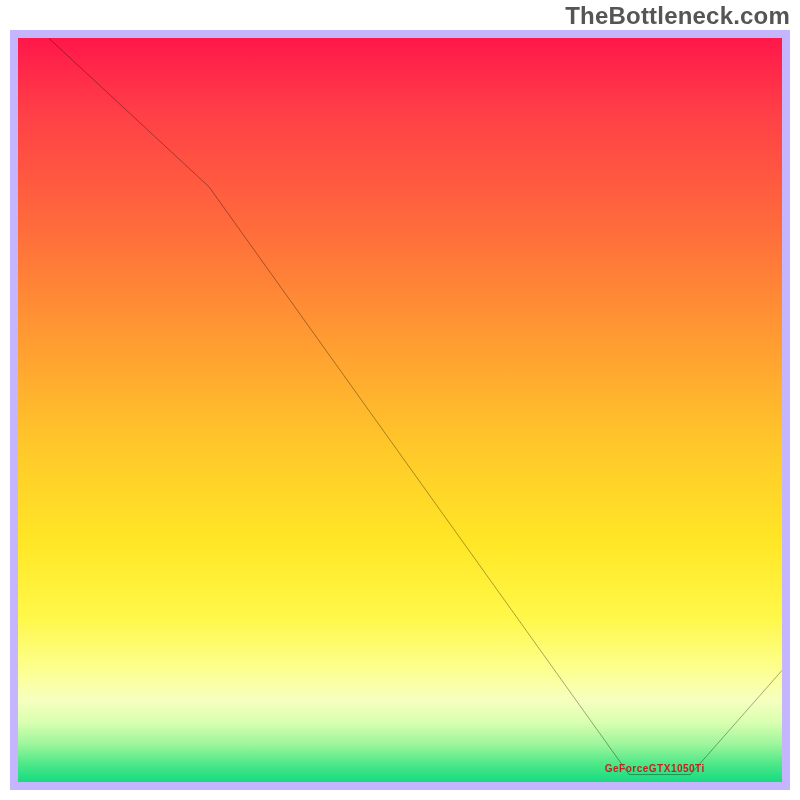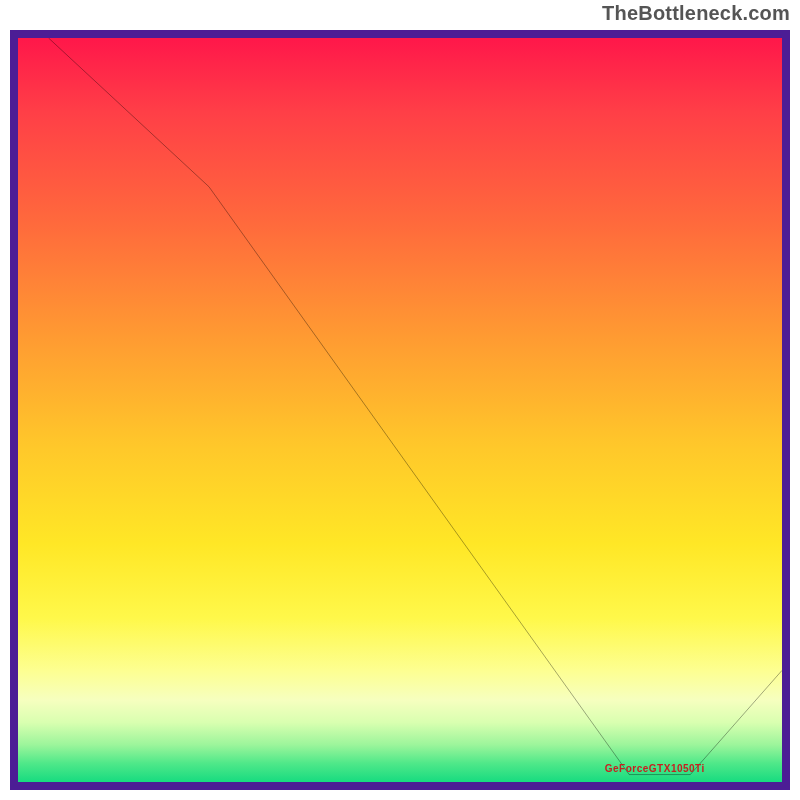--- a/index.html
+++ b/index.html
@@ -13,33 +13,33 @@
   }
   .frame {
     position: relative;
     width: 800px;
     height: 800px;
   }
   .watermark {
     position: absolute;
     top: 2px;
     right: 10px;
-    font-size: 20px;
+    font-size: 24px;
     font-weight: 600;
     color: #555;
     letter-spacing: 0.2px;
     font-family: Arial, Helvetica, sans-serif;
   }
   .plot-outer {
     position: absolute;
     left: 10px;
     top: 30px;
     width: 780px;
     height: 760px;
-    border: 8px solid #4c1d95;
+    border: 8px solid #c4b5fd;
     box-sizing: border-box;
   }
   .plot-inner {
     position: absolute;
     inset: 0;
     
     background: linear-gradient(
       to bottom,
       #ff174a 0%,
       #ff3f47 10%,

